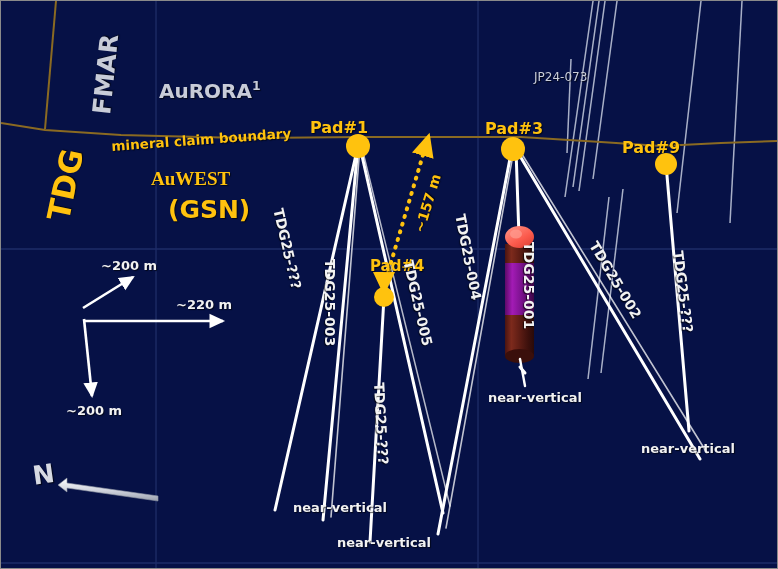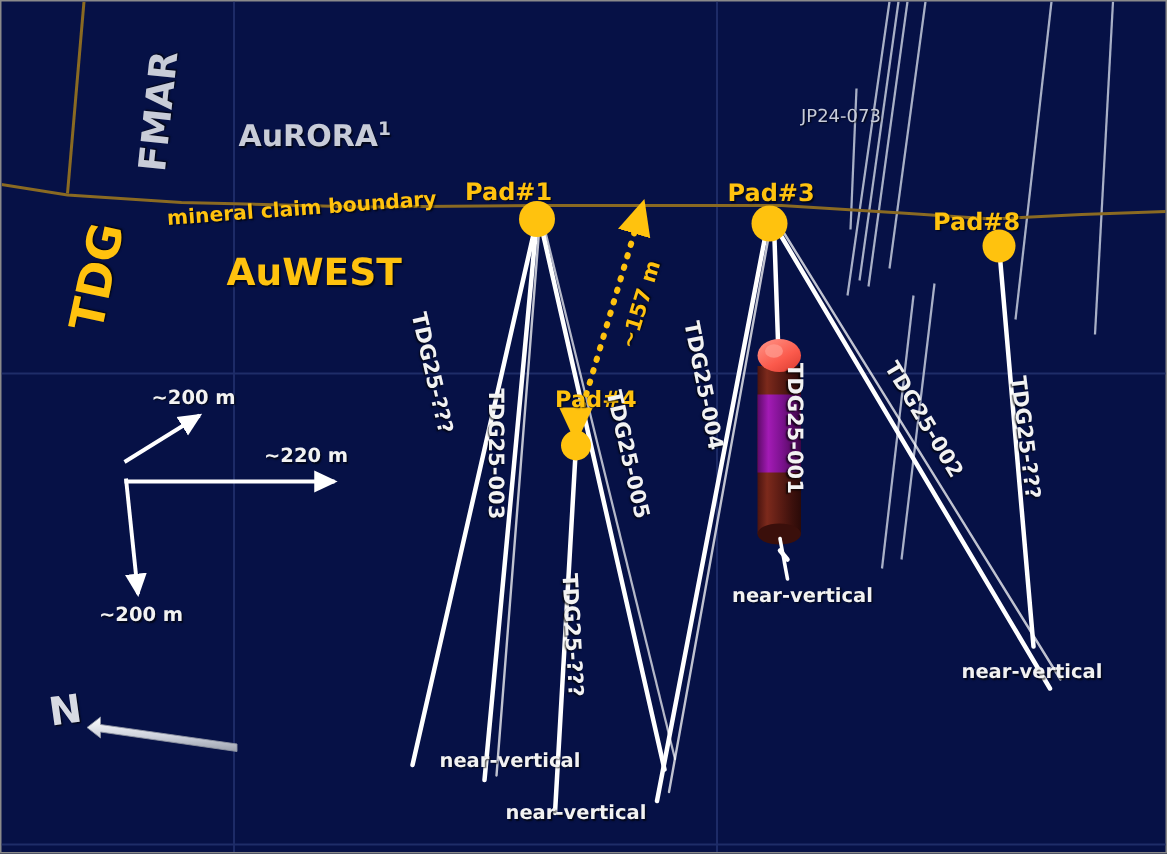--- a/index.html
+++ b/index.html
@@ -133,28 +133,29 @@
   </svg>
 
   <div class="lbl lbl-grey rot shadowed" style="left:88px;top:112px;transform:rotate(-84deg);font-size:25px;">FMAR</div>
 
   <div class="lbl lbl-grey shadowed" style="left:158px;top:79px;font-size:20px;">
     <span>AuRORA</span><sup>1</sup>
   </div>
 
   <div class="lbl lbl-gold rot shadowed" style="left:42px;top:216px;transform:rotate(-78deg);font-size:31px;">TDG</div>
 
-  <div class="lbl lbl-gold shadowed" style="left:150px;top:168px;font-size:25px;">AuWEST</div>
+  <div class="lbl lbl-gold shadowed" style="left:150px;top:168px;font-size:19px;font-family:Liberation Serif, serif;">AuWEST</div>
 
+  <div class="lbl lbl-gold shadowed" style="left:167px;top:196px;font-size:25px;">(GSN)</div>
 
   <div class="lbl lbl-gold rot shadowed" style="left:110px;top:139px;transform:rotate(-4.2deg);font-size:13.5px;">mineral claim boundary</div>
 
   <div class="lbl lbl-gold shadowed" style="left:309px;top:119px;font-size:16px;">Pad#1</div>
   <div class="lbl lbl-gold shadowed" style="left:484px;top:120px;font-size:16px;">Pad#3</div>
-  <div class="lbl lbl-gold shadowed" style="left:621px;top:139px;font-size:16px;">Pad#8</div>
+  <div class="lbl lbl-gold shadowed" style="left:621px;top:139px;font-size:16px;">Pad#9</div>
   <div class="lbl lbl-gold shadowed" style="left:369px;top:258px;font-size:15px;">Pad#4</div>
 
   <div style="position:absolute;left:345px;top:133px;width:24px;height:24px;border-radius:50%;background:#FFC20E;"></div>
   <div style="position:absolute;left:500px;top:136px;width:24px;height:24px;border-radius:50%;background:#FFC20E;"></div>
   <div style="position:absolute;left:654px;top:152px;width:22px;height:22px;border-radius:50%;background:#FFC20E;"></div>
   <div style="position:absolute;left:373px;top:286px;width:20px;height:20px;border-radius:50%;background:#FFC20E;"></div>
 
   <div class="lbl lbl-white rot shadowed" style="left:284px;top:206px;transform:rotate(77deg);font-size:14px;">TDG25-???</div>
 
   <div class="lbl lbl-white rot shadowed" style="left:336px;top:258px;transform:rotate(90deg);font-size:14px;">TDG25-003</div>

